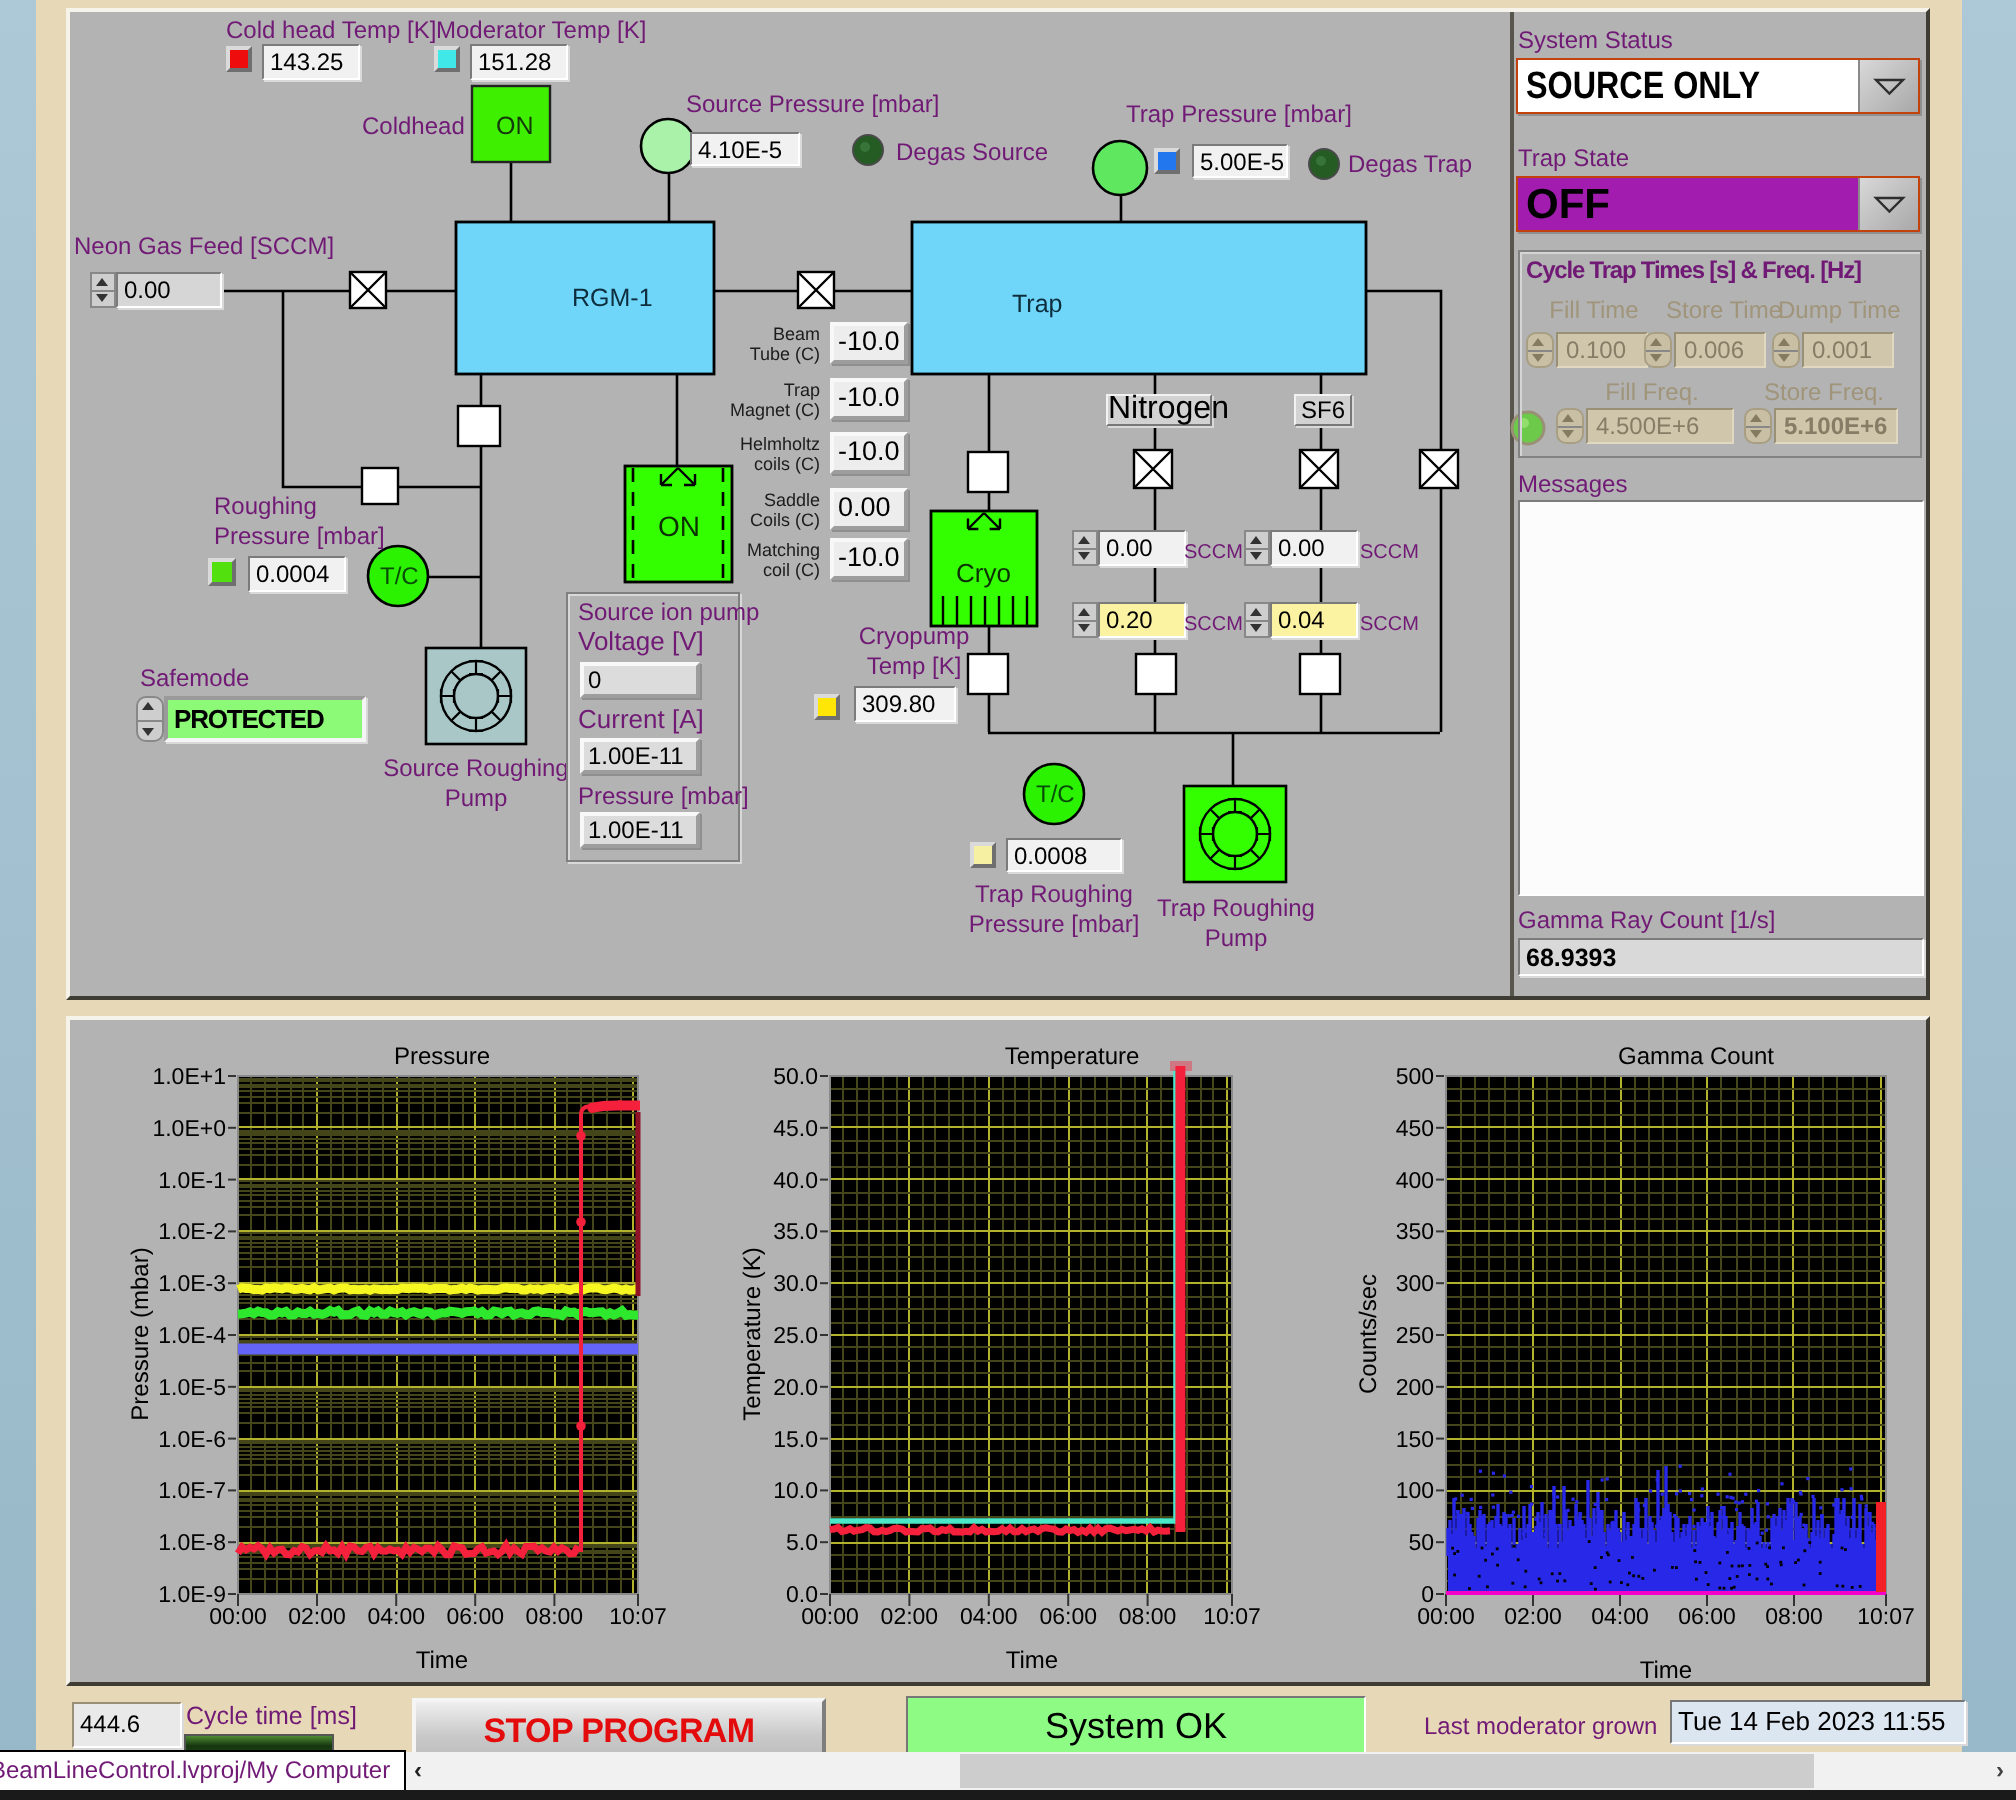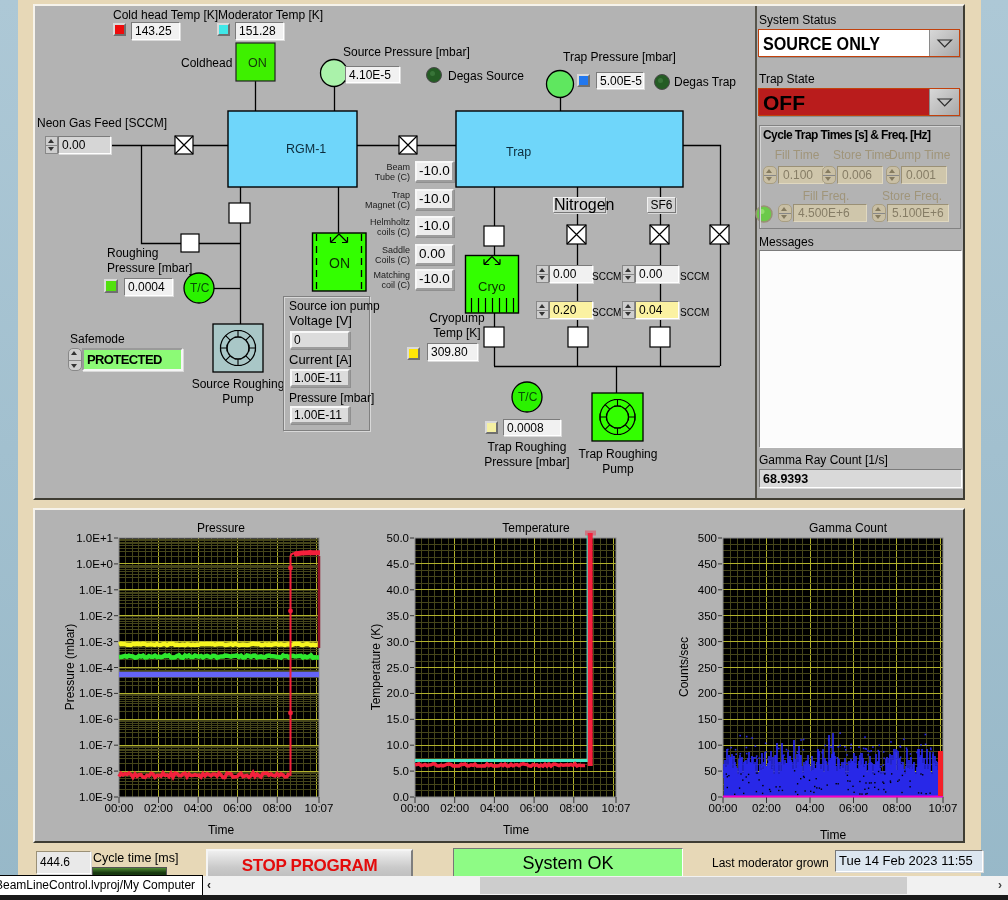--- a/index.html
+++ b/index.html
@@ -1,19 +1,19 @@
 <!DOCTYPE html>
 <html><head>
 <meta charset="utf-8">
 <style>
 html,body{margin:0;padding:0;}
 body{width:1008px;height:900px;position:relative;overflow:hidden;
   font-family:"Liberation Sans",sans-serif;background:linear-gradient(180deg,#adc8d6,#97b8c8);}
 .abs{position:absolute;}
-.lbl{position:absolute;font-size:12px;line-height:15px;color:#000000;white-space:nowrap;}
+.lbl{position:absolute;font-size:12px;line-height:15px;color:#701a75;white-space:nowrap;}
 .sm{font-size:9px;line-height:9.5px;color:#1c1c1c;}
 .vbox{position:absolute;background:#f1f1f1;border:1px solid;border-color:#7b7b7b #ffffff #ffffff #7b7b7b;
   font-size:12px;line-height:16px;color:#000;padding-left:3px;white-space:nowrap;box-shadow:1px 1px 0 #d9d9d9;}
 .rbox{position:absolute;background:#ededed;border:2px solid;border-color:#f8f8f8 #9d9d9d #9d9d9d #f8f8f8;
   font-size:13.5px;color:#000;padding-left:2px;white-space:nowrap;box-shadow:1px 1px 0 #8f8f8f;}
 .ind{position:absolute;border:2px solid;border-color:#dadada #6f6f6f #6f6f6f #dadada;}
 .spin{position:absolute;width:11px;background:#cecece;border:1px solid #888;}
 .spin:before,.spin:after{content:"";position:absolute;left:2px;width:0;height:0;border-left:3px solid transparent;border-right:3px solid transparent;}
 .spin:before{top:2px;border-bottom:4px solid #333;}
 .spin:after{bottom:2px;border-top:4px solid #333;}
@@ -241,21 +241,21 @@
 <div class="lbl" style="left:558px;top:447px;width:120px;text-align:center;">Trap Roughing<br>Pump</div>
 
 <div class="lbl" style="left:759px;top:13px;">System Status</div>
 <div class="dd" style="left:758px;top:29px;width:200px;height:26px;">
  <div class="abs" style="left:4px;top:3px;font-weight:bold;font-size:19px;transform:scaleX(0.85);transform-origin:0 0;white-space:nowrap;">SOURCE ONLY</div>
  <div class="arr"><svg width="29" height="26">
         <path d="M8,10 H21.5 L14.7,16.8 Z" fill="none" stroke="#2e2e2e" stroke-width="1.2"></path>
       </svg></div>
 </div>
 <div class="lbl" style="left:759px;top:72px;">Trap State</div>
-<div class="dd" style="left:758px;top:88px;width:200px;height:26px;background:#b91c1c;">
+<div class="dd" style="left:758px;top:88px;width:200px;height:26px;background:#a21caf;">
  <div class="abs" style="left:4px;top:2px;font-weight:bold;font-size:21px;white-space:nowrap;">OFF</div>
  <div class="arr"><svg width="29" height="26">
         <path d="M8,10 H21.5 L14.7,16.8 Z" fill="none" stroke="#2e2e2e" stroke-width="1.2"></path>
       </svg></div>
 </div>
 <div class="abs" style="left:759px;top:125px;width:200px;height:102px;border:1px solid #828282;box-shadow:inset 1px 1px 0 #d5d5d5;"></div>
 <div class="lbl" style="left:763px;top:128px;font-weight:bold;font-size:12px;letter-spacing:-0.6px;">Cycle Trap Times [s] &amp; Freq. [Hz]</div>
 <div class="dlbl" style="left:752px;top:148px;width:90px;text-align:center;">Fill Time</div>
 <div class="dlbl" style="left:817px;top:148px;width:90px;text-align:center;">Store Time</div>
 <div class="dlbl" style="left:889px;top:148px;width:90px;text-align:left;">Dump Time</div>
@@ -273,21 +273,21 @@
 <div class="dbox" style="left:901px;top:166px;width:40px;height:16px;">0.001</div>
 <div class="dlbl" style="left:781px;top:189px;width:90px;text-align:center;">Fill Freq.</div>
 <div class="dlbl" style="left:867px;top:189px;width:90px;text-align:center;">Store Freq.</div>
 <div class="spin dspin" style="left:778px;top:204px;height:16px;width:12px;border-radius:5px;">
     <div class="mid"></div>
   </div>
 <div class="dbox" style="left:793px;top:204px;width:68px;height:16px;">4.500E+6</div>
 <div class="spin dspin" style="left:872px;top:204px;height:16px;width:12px;border-radius:5px;">
     <div class="mid"></div>
   </div>
-<div class="dbox" style="left:887px;top:204px;width:56px;height:16px;">5.100E+6</div>
+<div class="dbox" style="left:887px;top:204px;width:56px;height:16px;font-weight:bold;">5.100E+6</div>
 <div class="lbl" style="left:759px;top:235px;">Messages</div>
 <div class="abs" style="left:759px;top:250px;width:201px;height:196px;background:#fcfcfc;border:1px solid;border-color:#7b7b7b #fff #fff #7b7b7b;"></div>
 <div class="lbl" style="left:759px;top:453px;">Gamma Ray Count [1/s]</div>
 <div class="vbox" style="left:759px;top:469px;width:198px;height:17px;background:#d9d9d9;font-weight:bold;font-size:12.5px;line-height:18px;">68.9393</div>
 
 <svg class="abs" style="left:0;top:505px;" width="1008" height="345" viewBox="0 505 1008 345" font-family="Liberation Sans,sans-serif">
     <text x="221" y="532" font-size="12" text-anchor="middle">Pressure</text>
     <rect x="119" y="538" width="200" height="259" fill="#000"></rect>
     <g shape-rendering="crispEdges">
       <line x1="125.5" y1="538" x2="125.5" y2="797" stroke="#45451a" stroke-width="1"></line>

